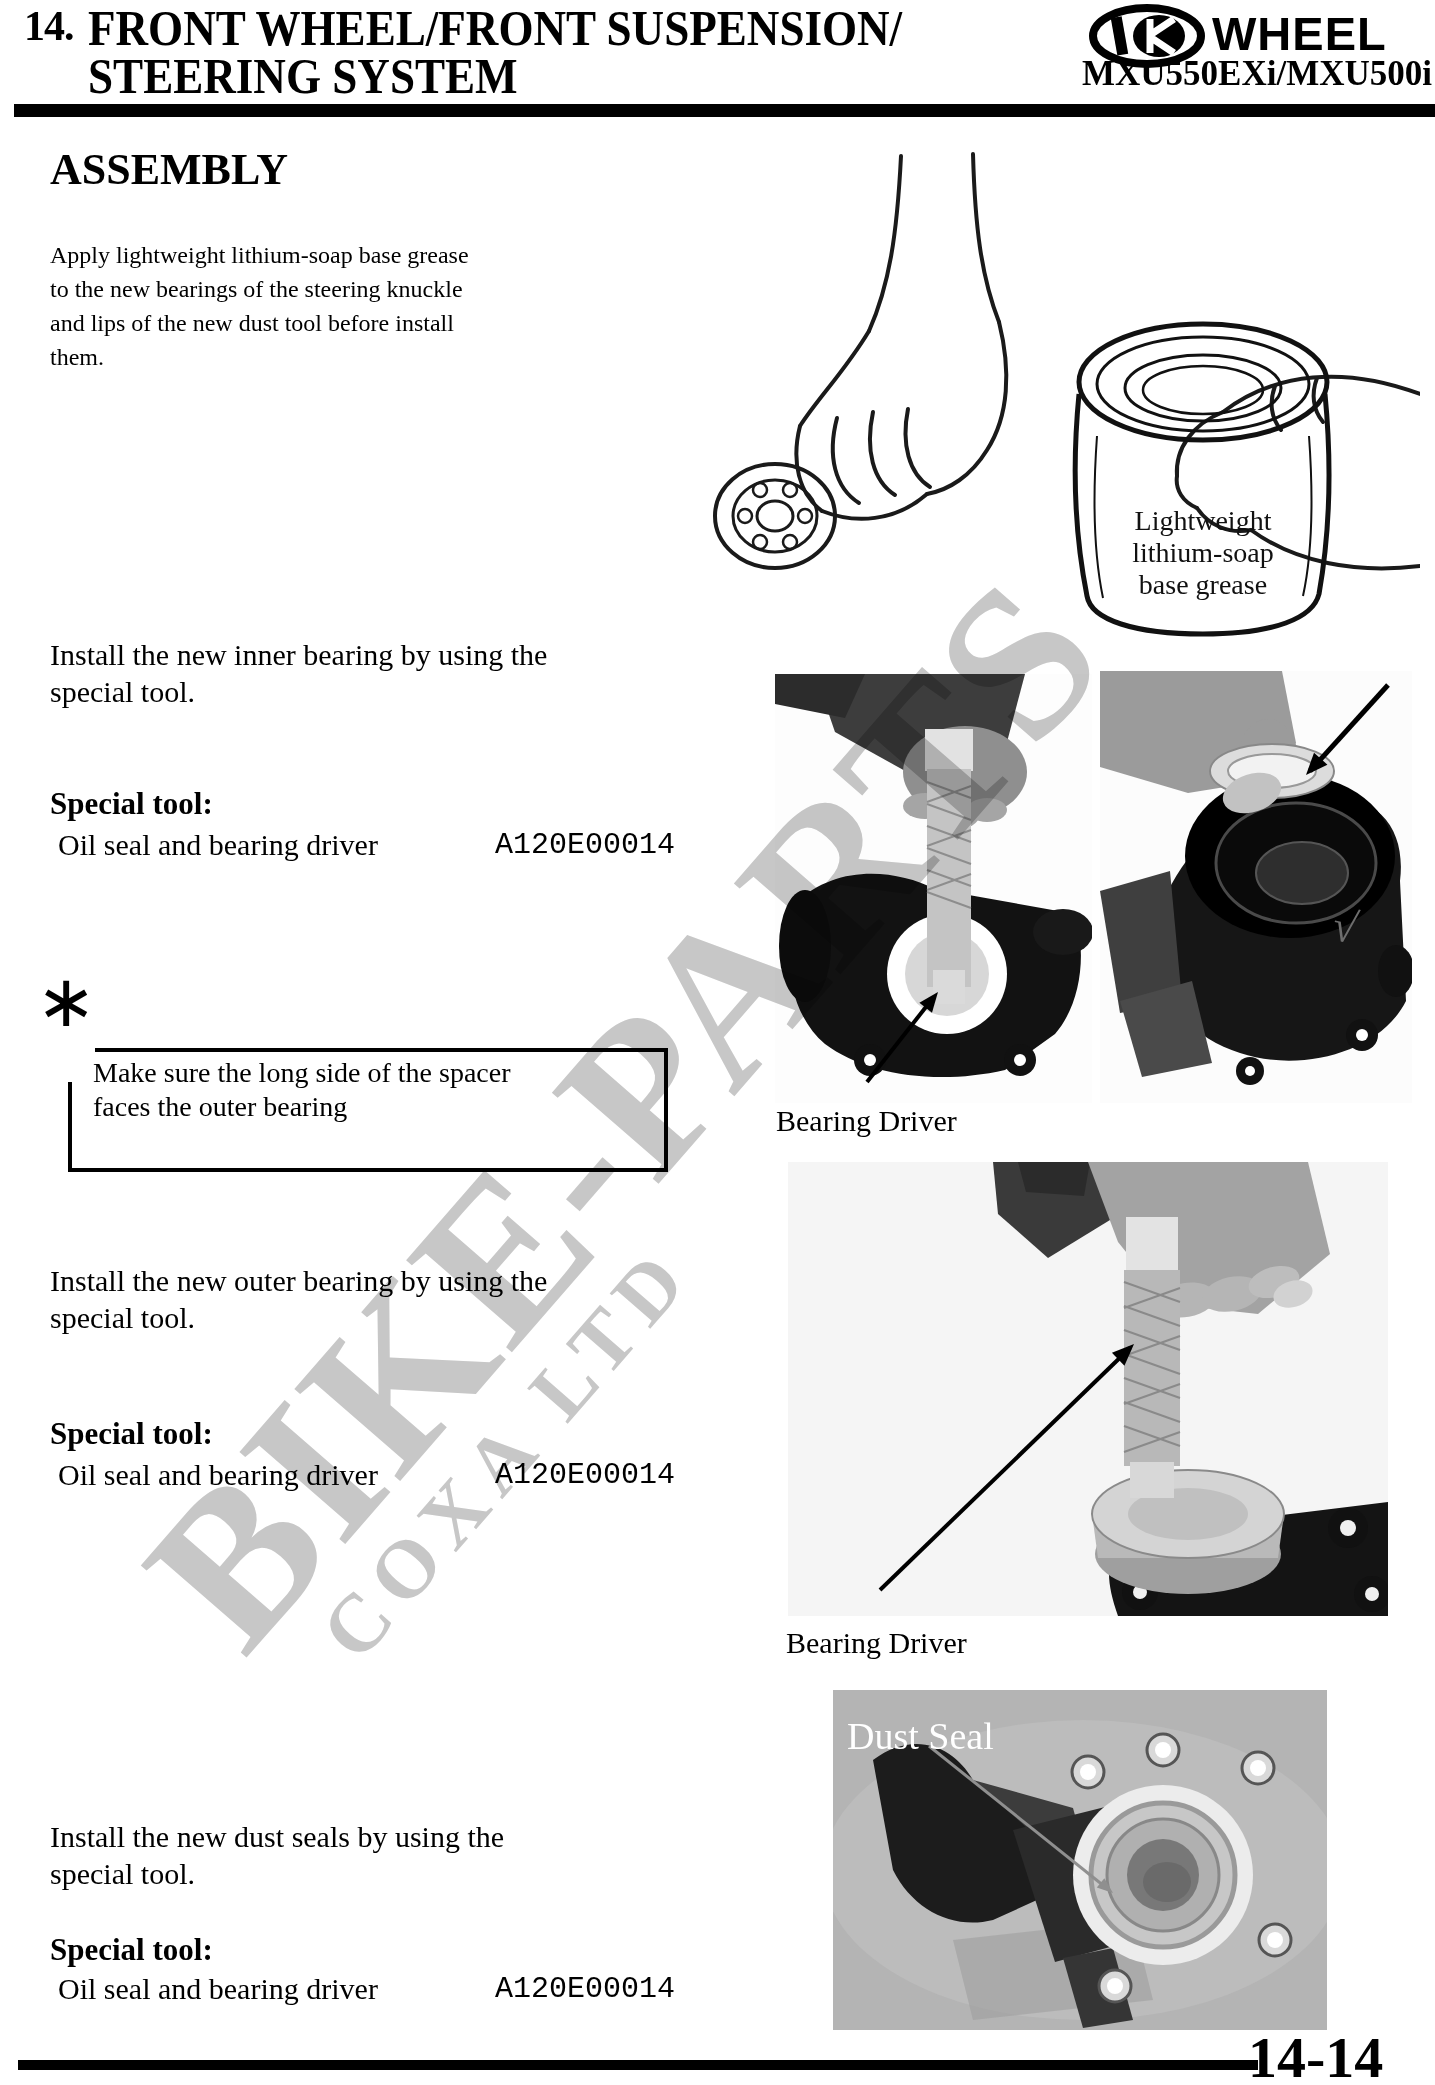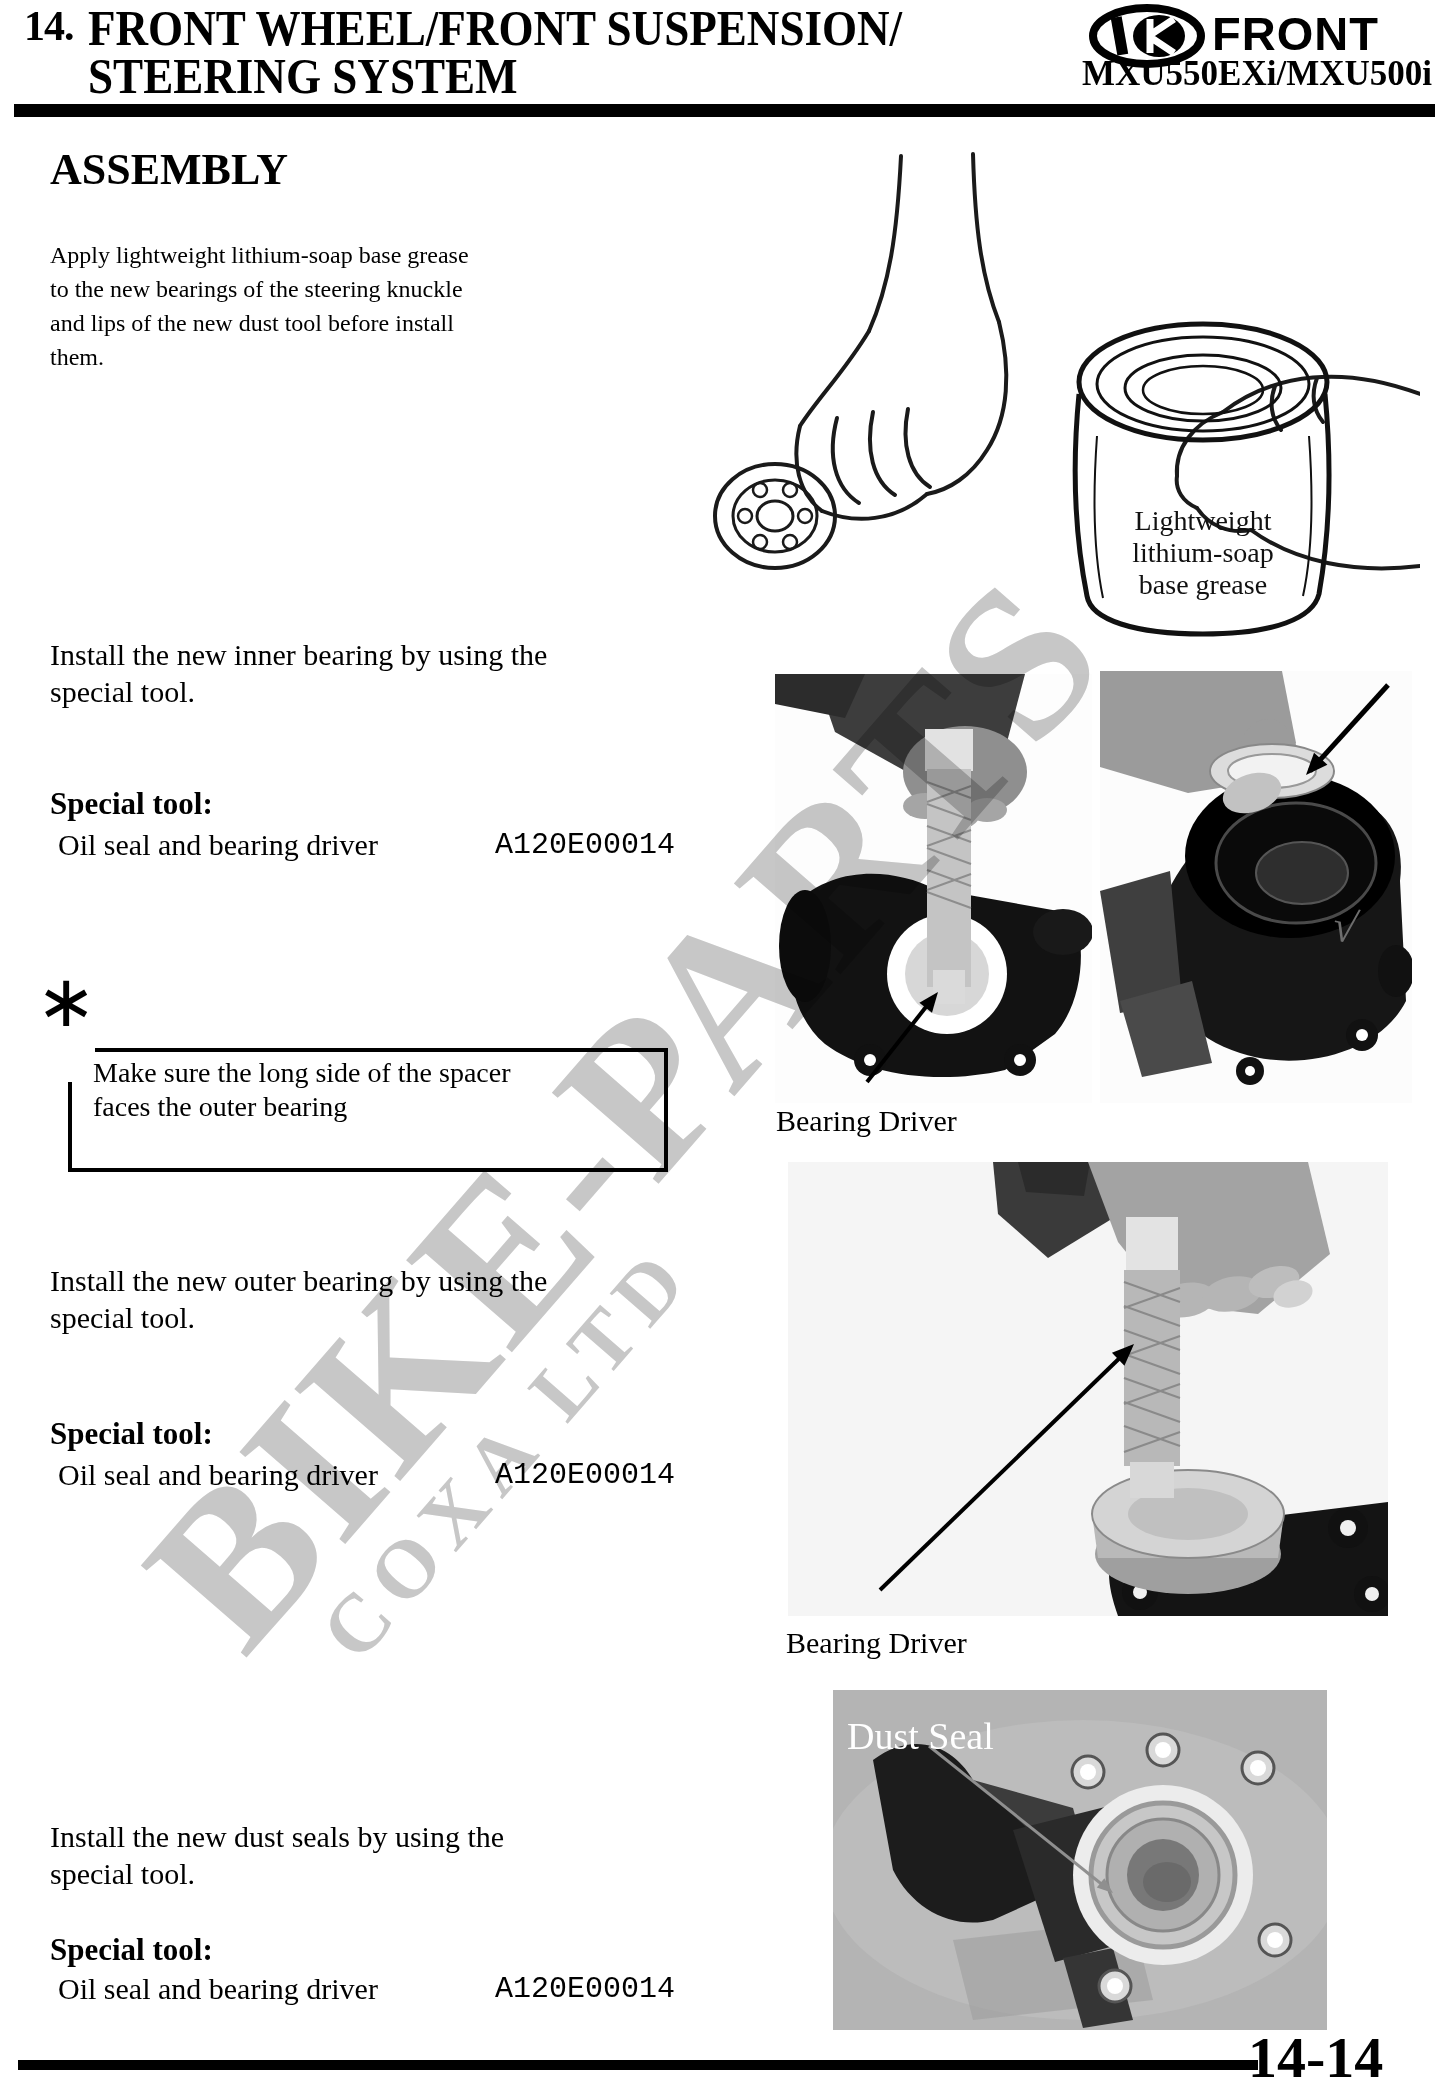--- a/index.html
+++ b/index.html
@@ -51,21 +51,21 @@
   <div class="abs title2">STEERING SYSTEM</div>
 
   <div class="abs" style="left:1088px;top:4px;width:118px;height:64px;">
     <svg width="118" height="64" viewBox="0 0 118 64">
       <ellipse cx="59" cy="32" rx="54" ry="28" fill="none" stroke="#000" stroke-width="8"></ellipse>
       <rect x="26" y="13" width="11" height="38" fill="#000" transform="rotate(-10 31 32)"></rect>
       <ellipse cx="71" cy="32" rx="26" ry="21" fill="#000"></ellipse>
       <path d="M62,15 L62,49 M62,31 L86,15 M62,33 L86,49" stroke="#fff" stroke-width="7" fill="none"></path>
     </svg>
   </div>
-  <div class="abs brand">FRONT</div>
+  <div class="abs brand">WHEEL</div>
   <div class="abs model">MXU550EXi/MXU500i</div>
   <div class="abs header-rule"></div>
 
   <div class="abs h-assembly">ASSEMBLY</div>
 
   <div class="abs intro para">
     <div>Apply lightweight lithium-soap base grease</div>
     <div>to the new bearings of the steering knuckle</div>
     <div>and lips of the new dust tool before install</div>
     <div>them.</div>

